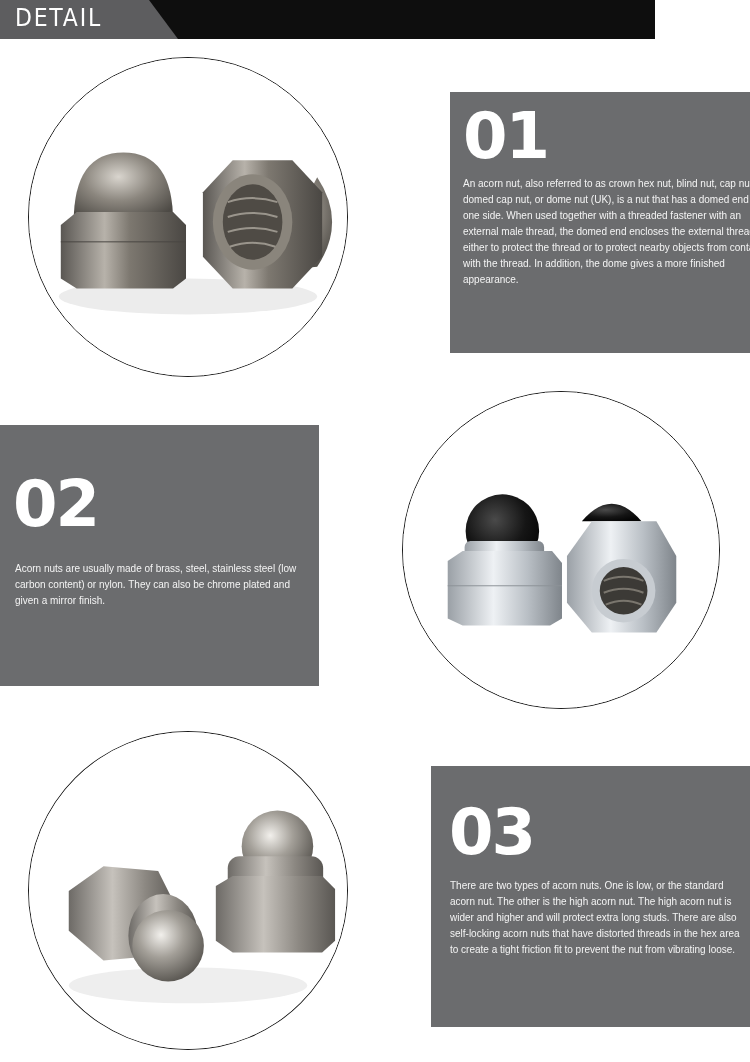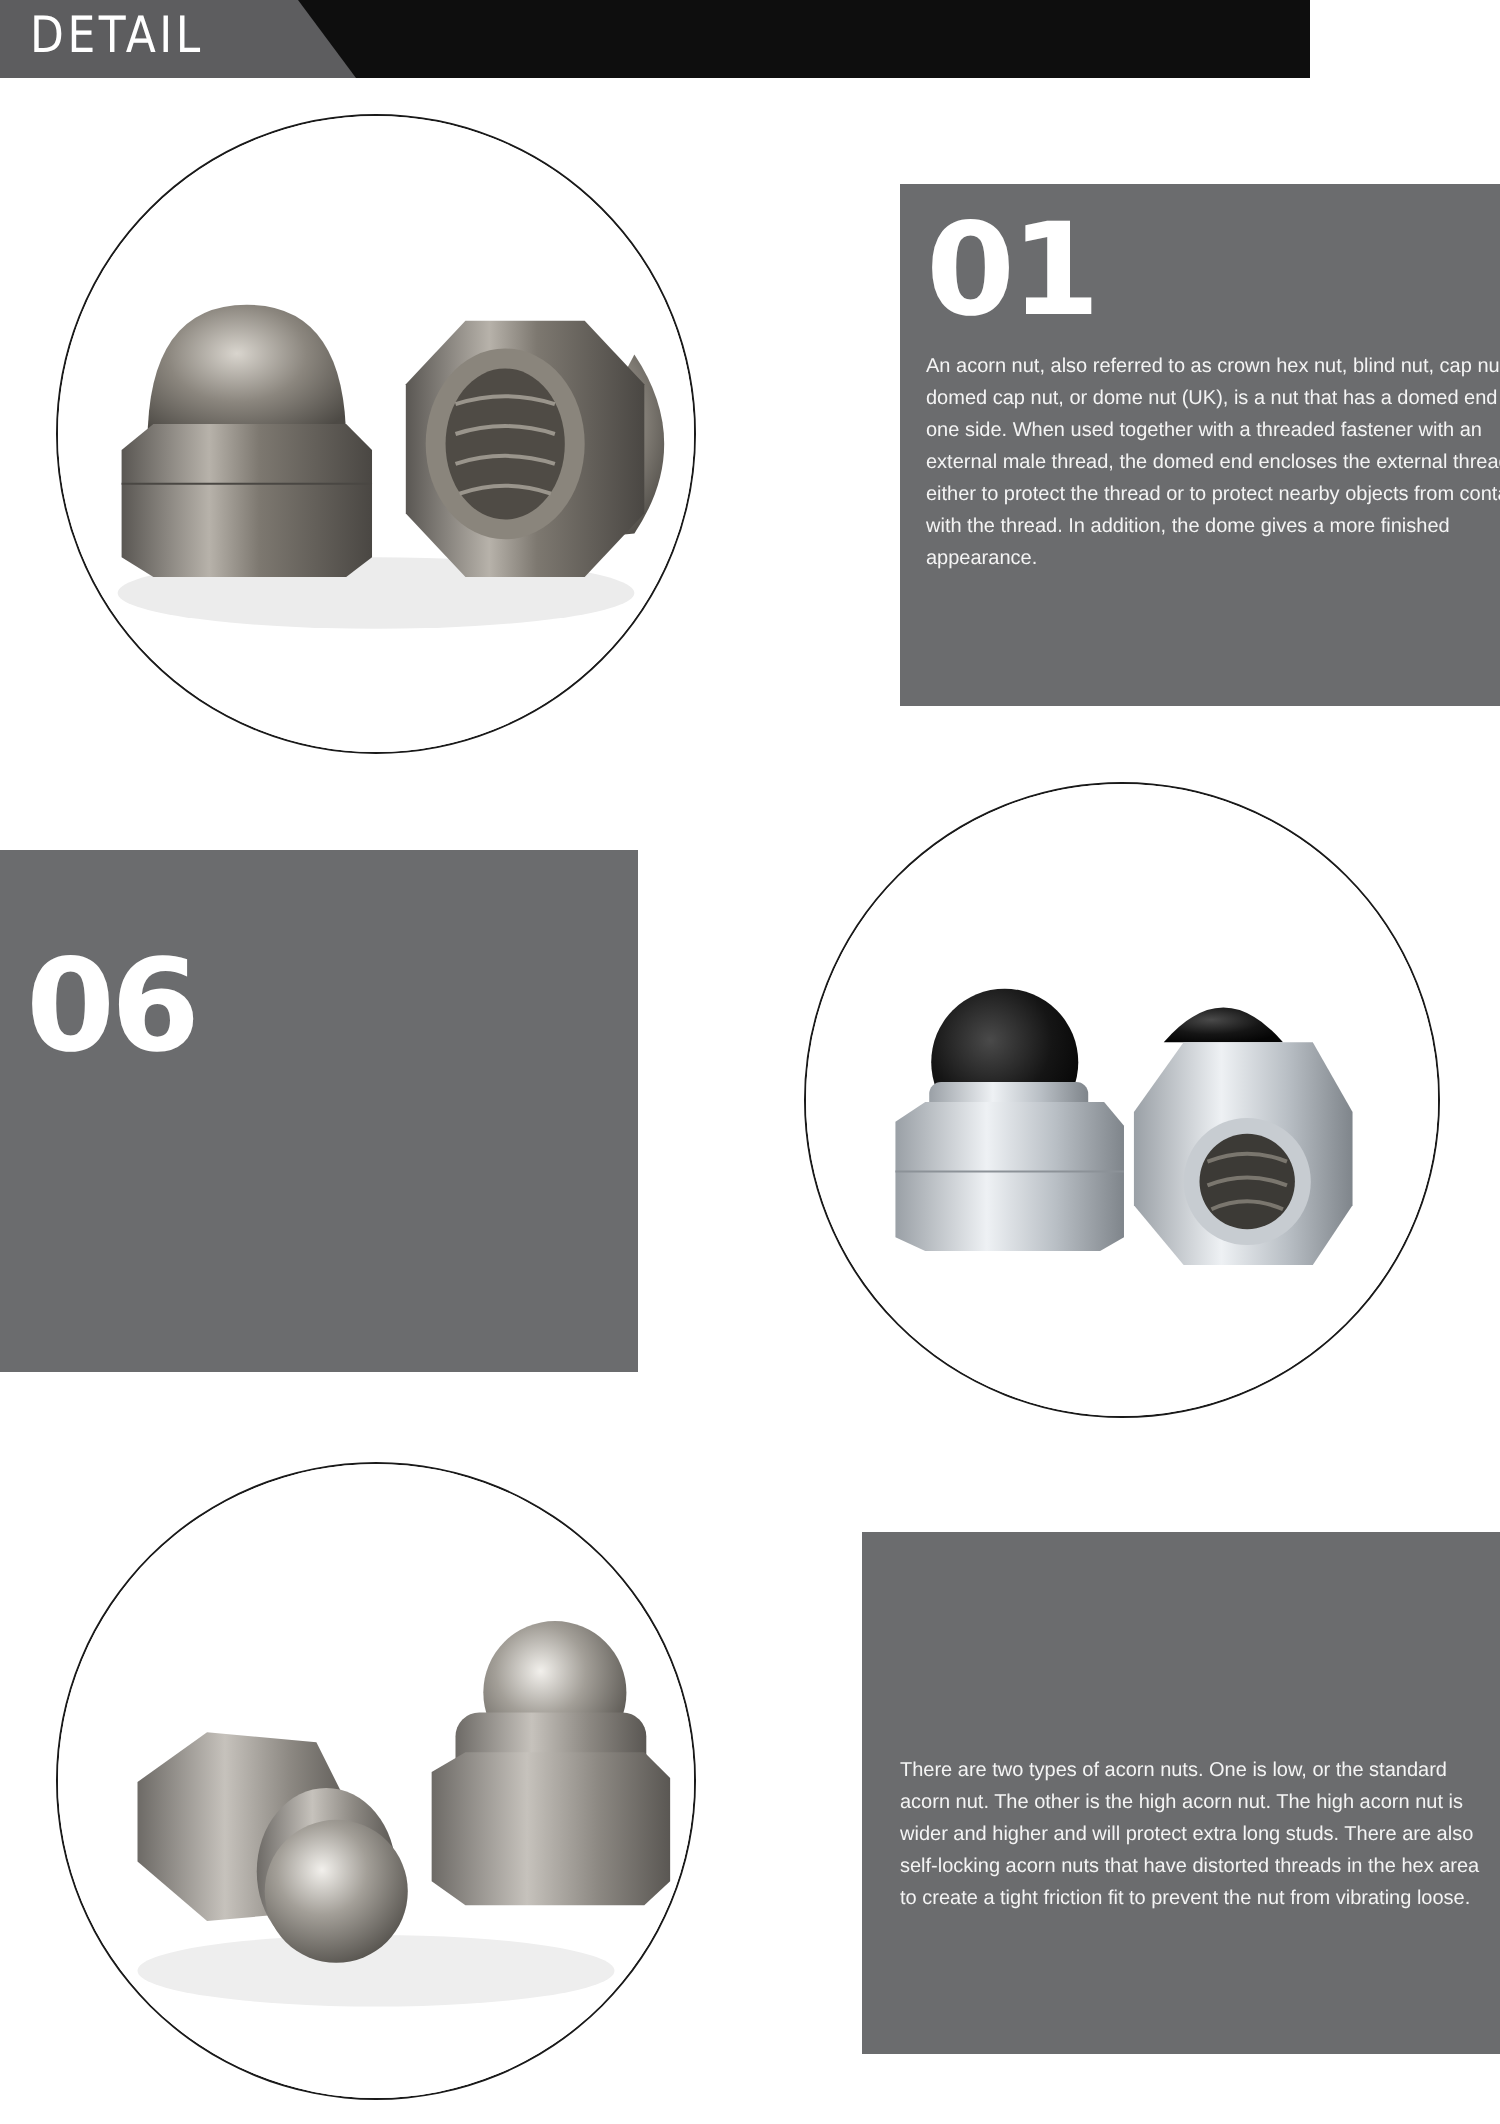--- a/index.html
+++ b/index.html
@@ -75,21 +75,22 @@
     <path d="M200 145 q25 -8 50 0 M200 160 q25 -8 50 0 M200 175 q25 -8 50 0 M202 190 q23 -8 46 0" stroke="#9a958c" stroke-width="2" fill="none"></path>
   </svg>
 </div>
 
 <div class="card" style="left:450px; top:92px; width:339px; height:261px;">
   <div class="card-num" style="left:13px; top:12px;">01</div>
   <div class="card-text" style="left:13px; top:84px; width:300px;">An acorn nut, also referred to as crown hex nut, blind nut, cap nut, domed cap nut, or dome nut (UK), is a nut that has a domed end on one side. When used together with a threaded fastener with an external male thread, the domed end encloses the external thread, either to protect the thread or to protect nearby objects from contact with the thread. In addition, the dome gives a more finished appearance.</div>
 </div>
 
 <div class="card" style="left:0px; top:425px; width:319px; height:261px;">
-  <div class="card-num" style="left:13px; top:47px;">06</div>
+  <div class="card-num" style="left:13px; top:47px;">02</div>
+  <div class="card-text" style="left:15px; top:136px; width:300px;">Acorn nuts are usually made of brass, steel, stainless steel (low carbon content) or nylon. They can also be chrome plated and given a mirror finish.</div>
 </div>
 
 <div class="photo" style="left:402px; top:391px; width:318px; height:318px;">
   <svg viewBox="0 0 318 318">
     <defs>
       <linearGradient id="zinc" x1="0" y1="0" x2="1" y2="0">
         <stop offset="0" stop-color="#9aa0a6"></stop>
           <stop offset="0.4" stop-color="#eef1f4"></stop>
         <stop offset="0.7" stop-color="#b9bfc5"></stop>
           <stop offset="1" stop-color="#7f858b"></stop>
@@ -137,14 +138,15 @@
     <rect x="200" y="125" width="96" height="35" rx="12" fill="url(#steelC)"></rect>
     <polygon points="188,155 205,145 295,145 308,158 308,210 295,222 205,222 188,210" fill="url(#steelC)"></polygon>
 
     <polygon points="40,160 75,135 130,140 150,180 130,225 75,230 40,200" fill="url(#steelC)"></polygon>
     <ellipse cx="135" cy="205" rx="35" ry="42" fill="url(#steelC)"></ellipse>
     <circle cx="140" cy="215" r="36" fill="url(#domeC)"></circle>
   </svg>
 </div>
 
 <div class="card" style="left:431px; top:766px; width:319px; height:261px;">
+  <div class="card-num" style="left:18px; top:34px;">03</div>
   <div class="card-text" style="left:19px; top:112px; width:296px;">There are two types of acorn nuts. One is low, or the standard acorn nut. The other is the high acorn nut. The high acorn nut is wider and higher and will protect extra long studs. There are also self-locking acorn nuts that have distorted threads in the hex area to create a tight friction fit to prevent the nut from vibrating loose.</div>
 </div>
 
 </body></html>

